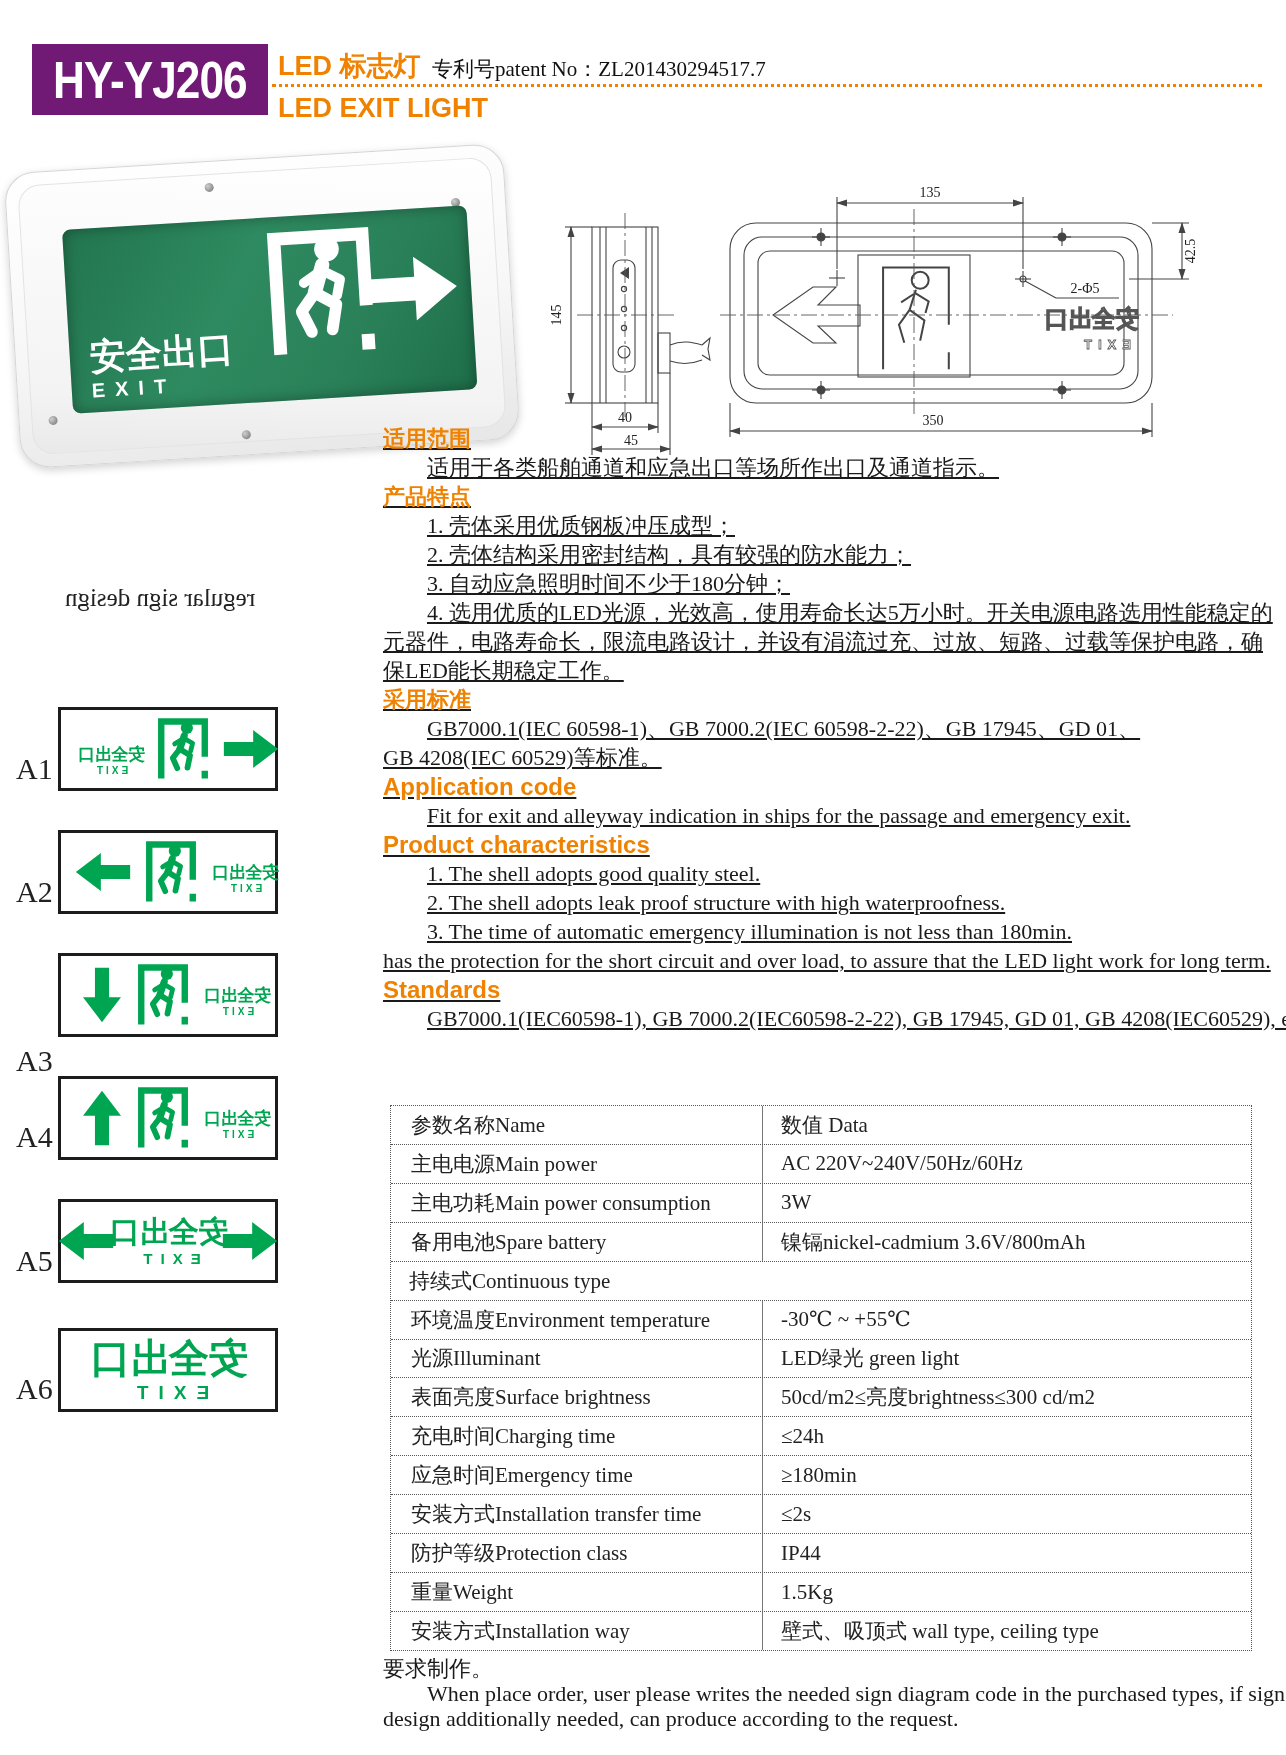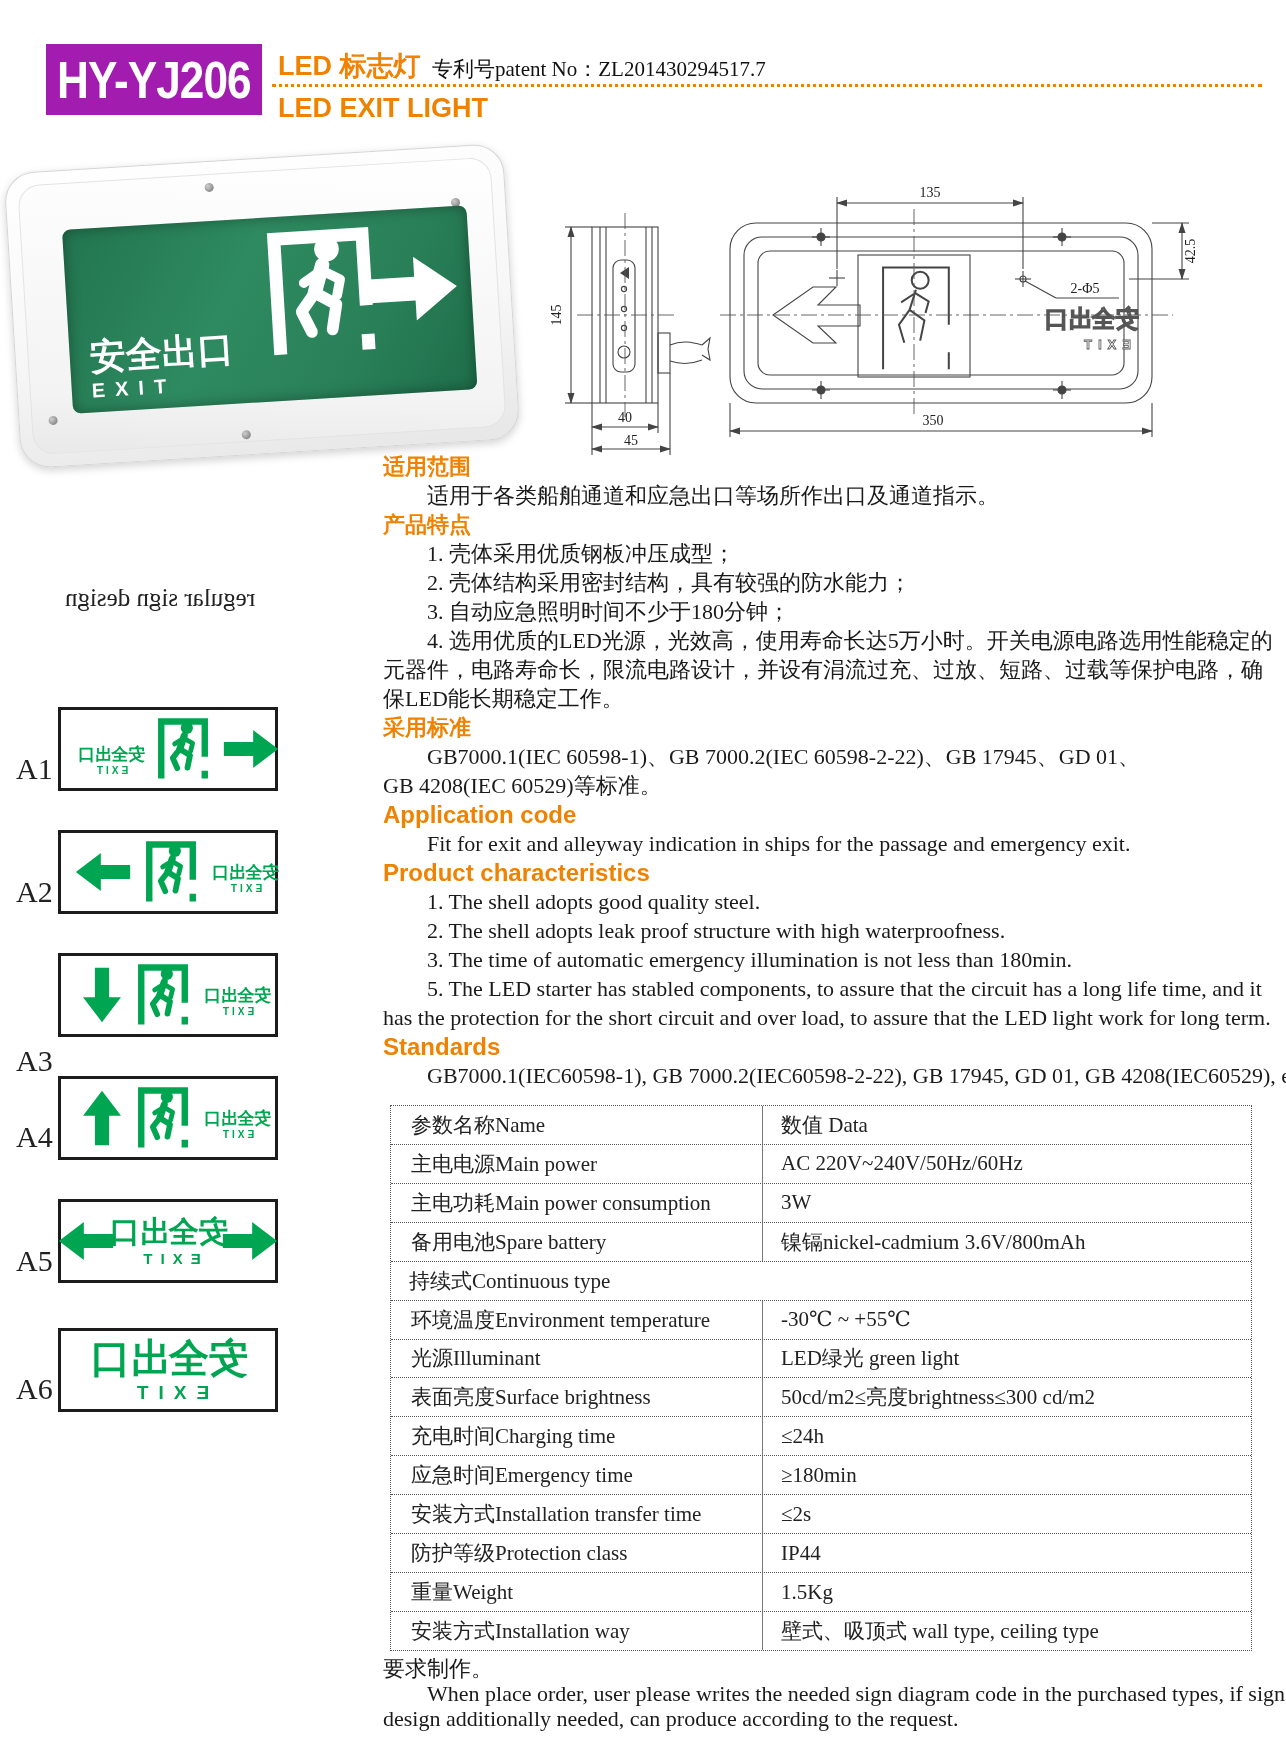--- a/index.html
+++ b/index.html
@@ -1,20 +1,20 @@
 <!DOCTYPE html>
 <html><head>
 <meta charset="utf-8">
 <style>
   html,body{margin:0;padding:0;background:#fff;}
   .page{position:relative;width:1286px;height:1755px;background:#fff;overflow:hidden;
         font-family:"Liberation Serif","DejaVu Serif",serif;color:#1a1a1a;}
 
   
-  .model-box{position:absolute;left:46px;top:44px;width:216px;height:71px;background:#a21caf;
+  .model-box{position:absolute;left:32px;top:44px;width:236px;height:71px;background:#701a75;
              display:flex;align-items:center;justify-content:center;}
   .model-box span{color:#fff;font-family:"Liberation Sans","DejaVu Sans",sans-serif;
                   font-weight:bold;font-size:46px;letter-spacing:-1px;transform:scale(.96,1.12);}
   .title-cn{position:absolute;left:278px;top:48px;font-family:"Liberation Sans","DejaVu Sans",sans-serif;
             font-weight:bold;font-size:27px;color:#EF8200;white-space:nowrap;}
   .patent{position:absolute;left:432px;top:55px;font-size:21px;color:#111;white-space:nowrap;}
   .header-rule{position:absolute;left:272px;top:84px;width:990px;border-top:3px dotted #EF8200;}
   .title-en{position:absolute;left:278px;top:93px;font-family:"Liberation Sans","DejaVu Sans",sans-serif;
             font-weight:bold;font-size:27px;color:#EF8200;white-space:nowrap;}
 
@@ -62,21 +62,21 @@
   .stext .cn{font-size:17px;letter-spacing:0px;}
   .stext .en{font-size:10px;letter-spacing:3px;margin-top:3px;}
   .stext.big .cn{font-size:30px;}
   .stext.big .en{font-size:15px;letter-spacing:8px;margin-top:4px;}
   .stext.huge .cn{font-size:40px;}
   .stext.huge .en{font-size:19px;letter-spacing:10px;margin-top:5px;}
   .low{margin-top:24px;}
   .mid{margin-top:14px;}
 
   
-  .rcol{position:absolute;left:383px;top:452px;width:880px;}
+  .rcol{position:absolute;left:383px;top:424px;width:880px;text-decoration:underline;}
   .blk{line-height:29px;font-size:22px;white-space:nowrap;}
   .blk.h-cn{font-family:"Liberation Sans","DejaVu Sans",sans-serif;font-weight:bold;font-size:22px;color:#EF8200;}
   .blk.h-en{font-family:"Liberation Sans","DejaVu Sans",sans-serif;font-weight:bold;font-size:24px;color:#EF8200;}
   .blk.pi{text-indent:2em;}
 
   
   .ptable{position:absolute;left:390px;top:1105px;width:862px;height:546px;border:1px dotted #555;
           box-sizing:border-box;display:flex;flex-direction:column;}
   .trow{flex:1;display:flex;border-bottom:1px dotted #555;}
   .trow:last-child{border-bottom:none;}
@@ -353,21 +353,20 @@
       <div class="blk pi">Fit for exit and alleyway indication in ships for the passage and emergency exit.</div>
 
       <div class="blk h-en">Product characteristics</div>
 
       <div class="blk pi">1. The shell adopts good quality steel.</div>
 
       <div class="blk pi">2. The shell adopts leak proof structure with high waterproofness.</div>
 
       <div class="blk pi">3. The time of automatic emergency illumination is not less than 180min.</div>
 
-      <div class="blk pi">5. The LED starter has stabled components, to assure that the circuit has a long life time, and it</div>
 
       <div class="blk p">has the protection for the short circuit and over load, to assure that the LED light work for long term.</div>
 
       <div class="blk h-en">Standards</div>
 
       <div class="blk pi">GB7000.1(IEC60598-1), GB 7000.2(IEC60598-2-22), GB 17945, GD 01, GB 4208(IEC60529), etc.</div>
     </div>
 
   <div class="ptable">
 

